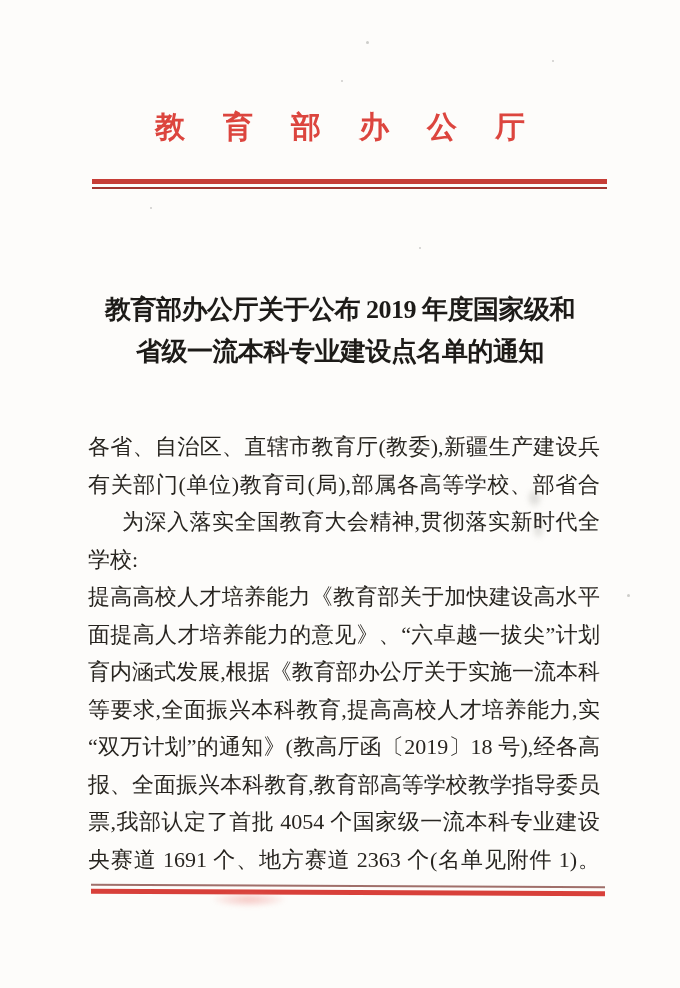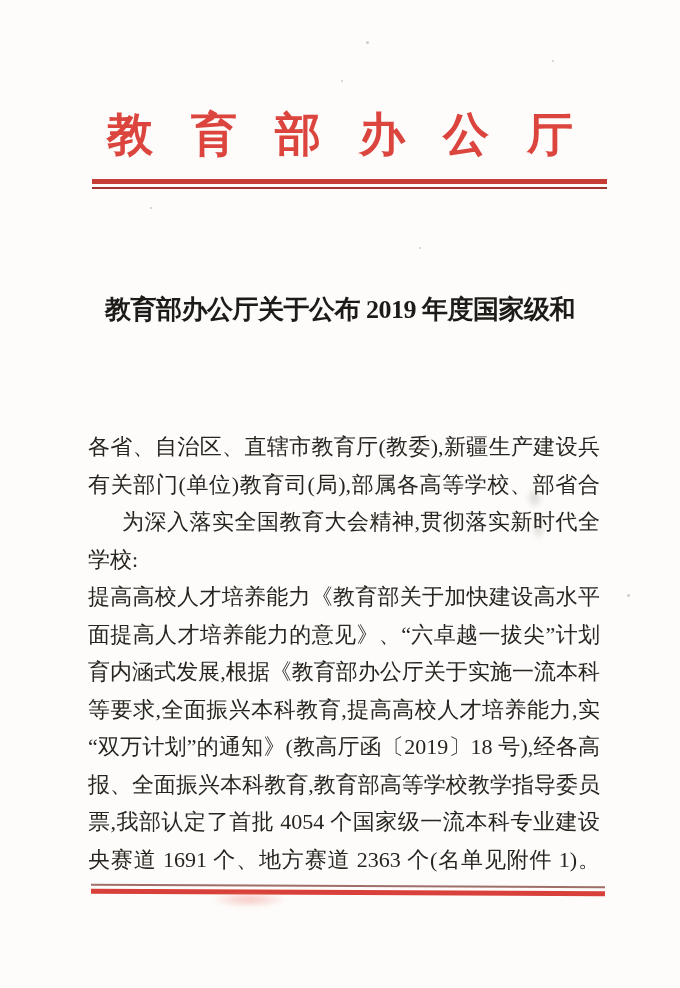--- a/index.html
+++ b/index.html
@@ -9,21 +9,21 @@
     background:#fdfcfa;
     overflow:hidden;
     font-family:"Liberation Serif","DejaVu Serif",serif;
     color:var(--ink,#24221e);
   }
 
   
   .letterhead-title {
     position:absolute; top:112px; left:0; width:680px;
     text-align:center;
-    font-size:46px; line-height:1; font-weight:bold;
+    font-size:30px; line-height:1; font-weight:bold;
     color:var(--header-red,#dc453e);
     letter-spacing:38px; text-indent:38px;
     white-space:nowrap;
   }
   .head-rule { position:absolute; left:92px; top:179px; width:515px; }
   .head-rule .hr-thick { height:5px; background:var(--rule-red,#c63d36); }
   .head-rule .hr-thin  { height:2px; background:var(--rule-dark-red,#a03530); margin-top:3px; }
 
   
   .doc-number {
@@ -88,20 +88,21 @@
   <div class="letterhead-title">教育部办公厅</div>
 
   <div class="head-rule">
     <div class="hr-thick"></div>
     <div class="hr-thin"></div>
   </div>
 
 
   <div class="doc-title">
     <div class="title-line">教育部办公厅关于公布 2019 年度国家级和</div>
+    <div class="title-line">省级一流本科专业建设点名单的通知</div>
   </div>
 
   <div class="body-block">
     <div class="line">各省、自治区、直辖市教育厅(教委),新疆生产建设兵团教育局,</div>
     <div class="line">有关部门(单位)教育司(局),部属各高等学校、部省合建各高等</div>
     <div class="line indent">为深入落实全国教育大会精神,贯彻落实新时代全国高校本</div>
 
     <div class="line plain">学校:</div>
     <div class="line">提高高校人才培养能力《教育部关于加快建设高水平本科教育 全</div>
     <div class="line">面提高人才培养能力的意见》、“六卓越一拔尖”计划 0.9 系列文件</div>

